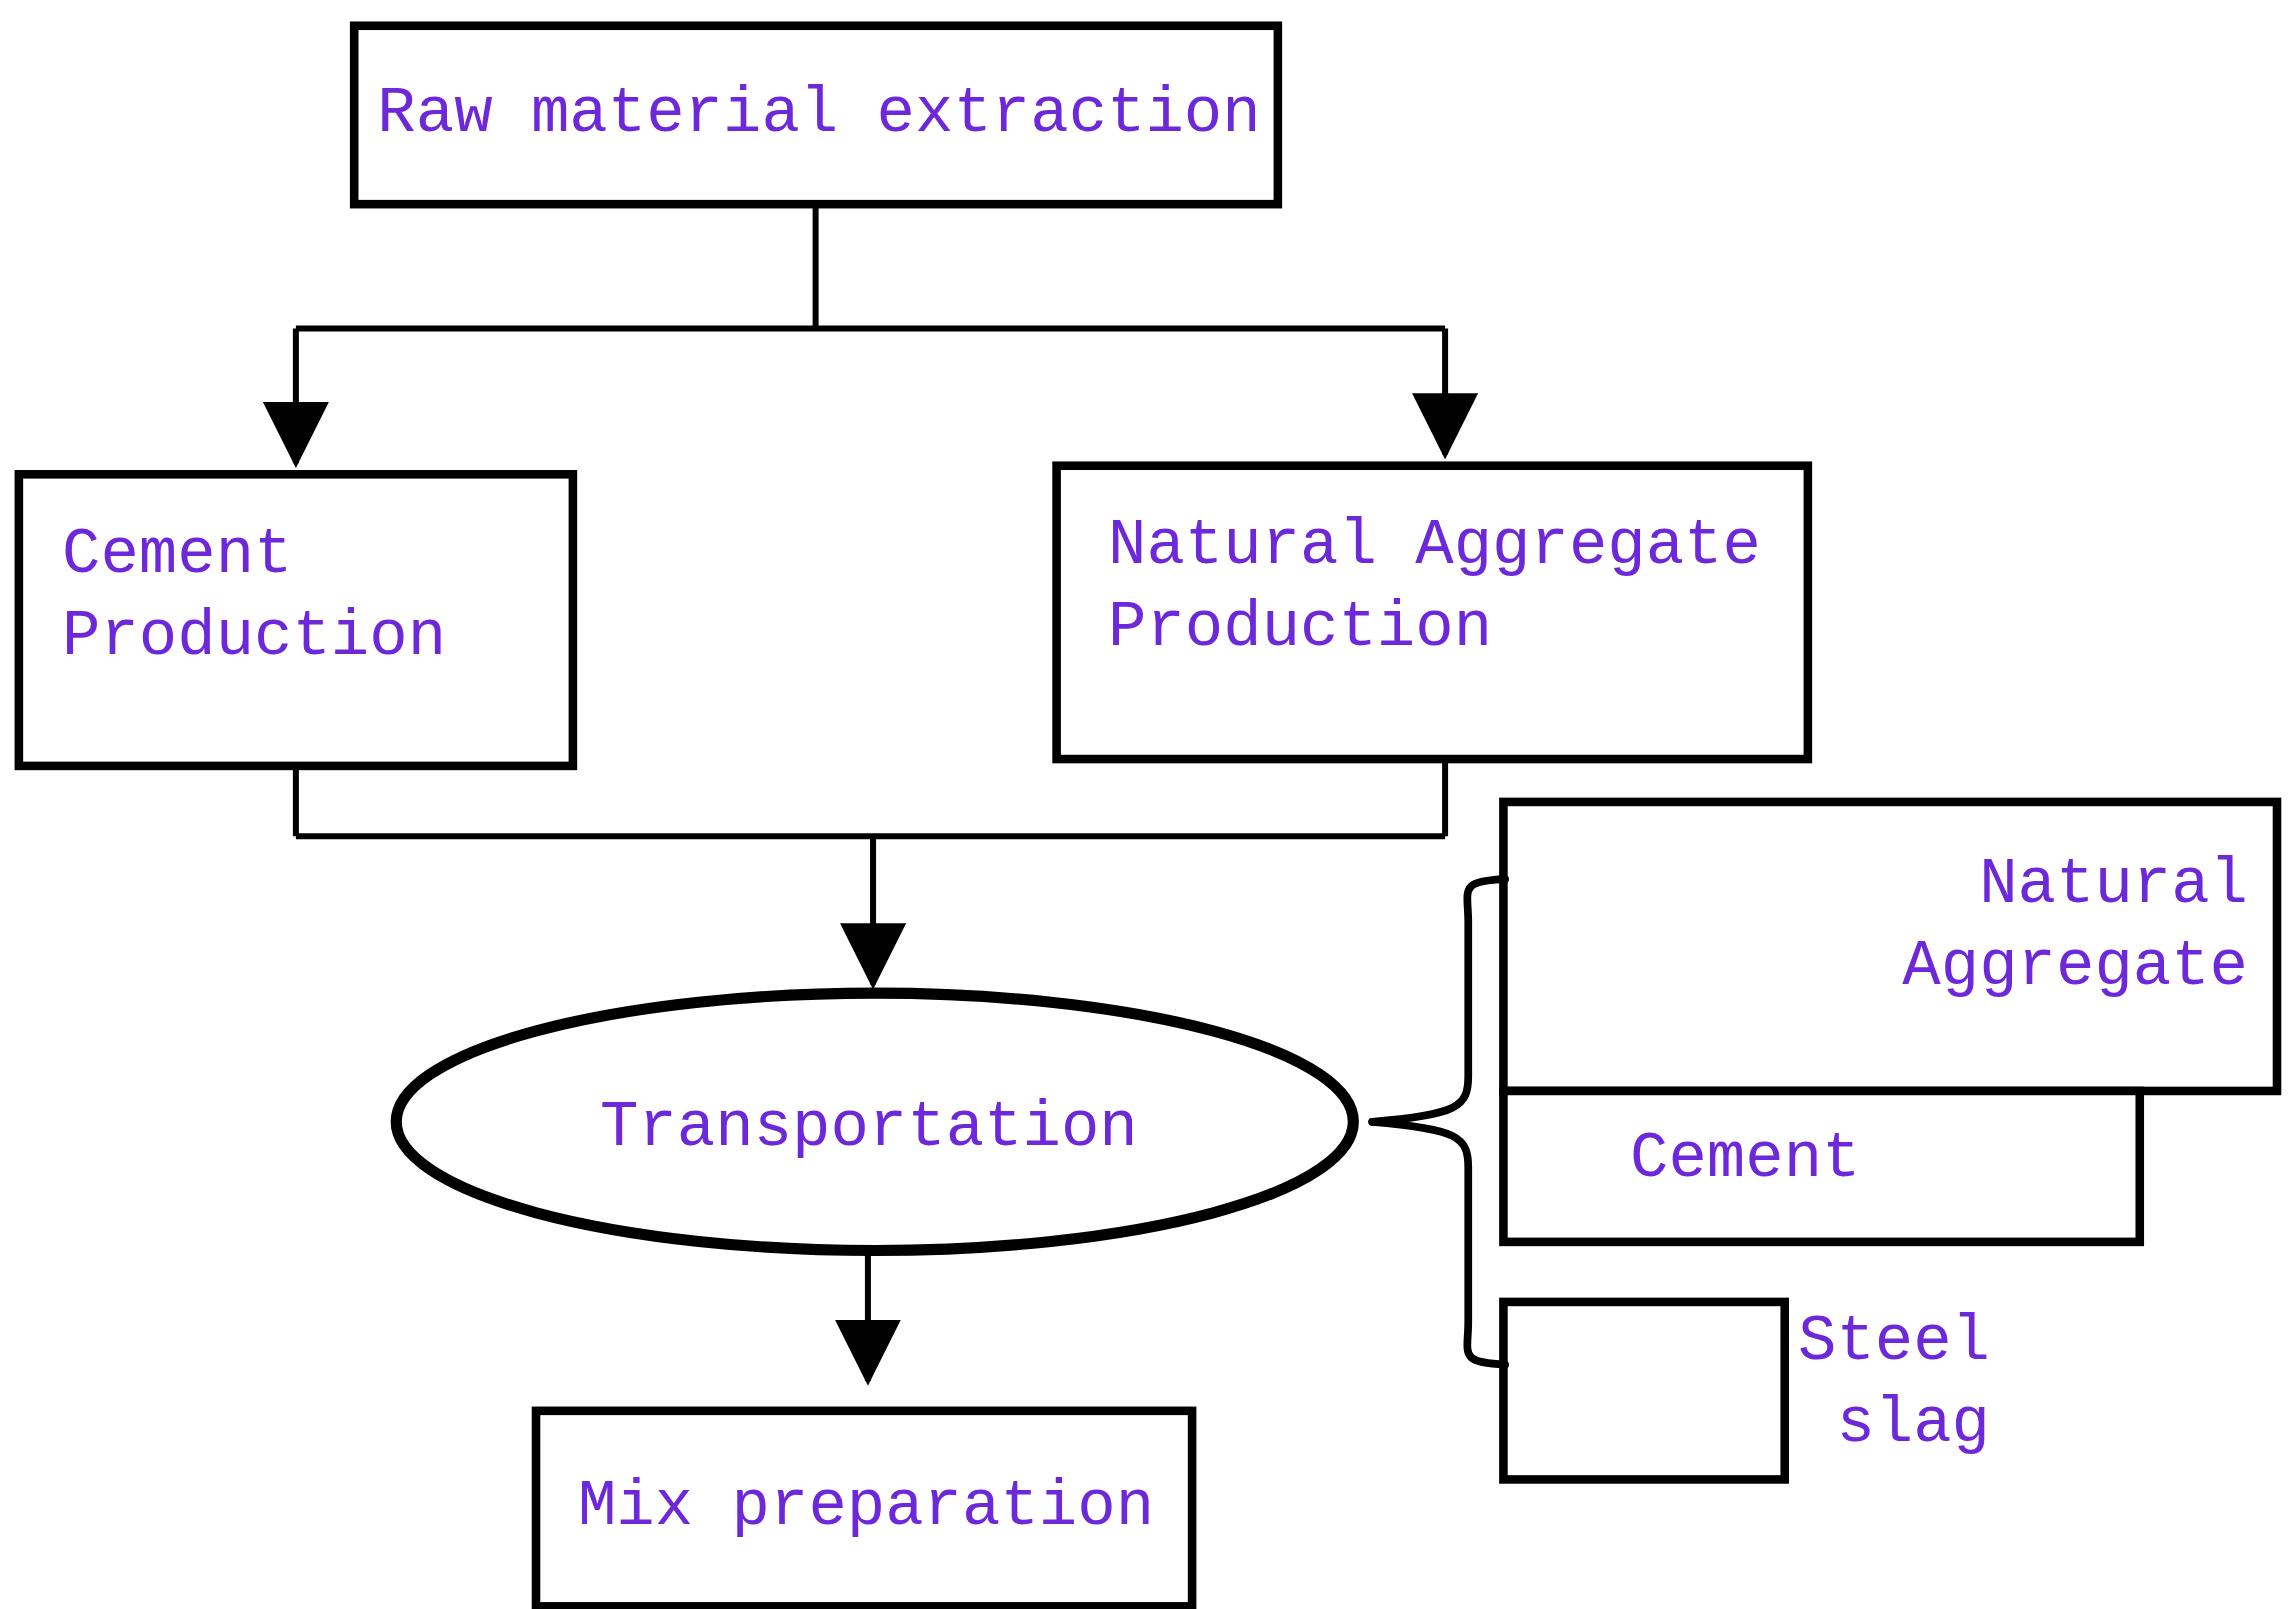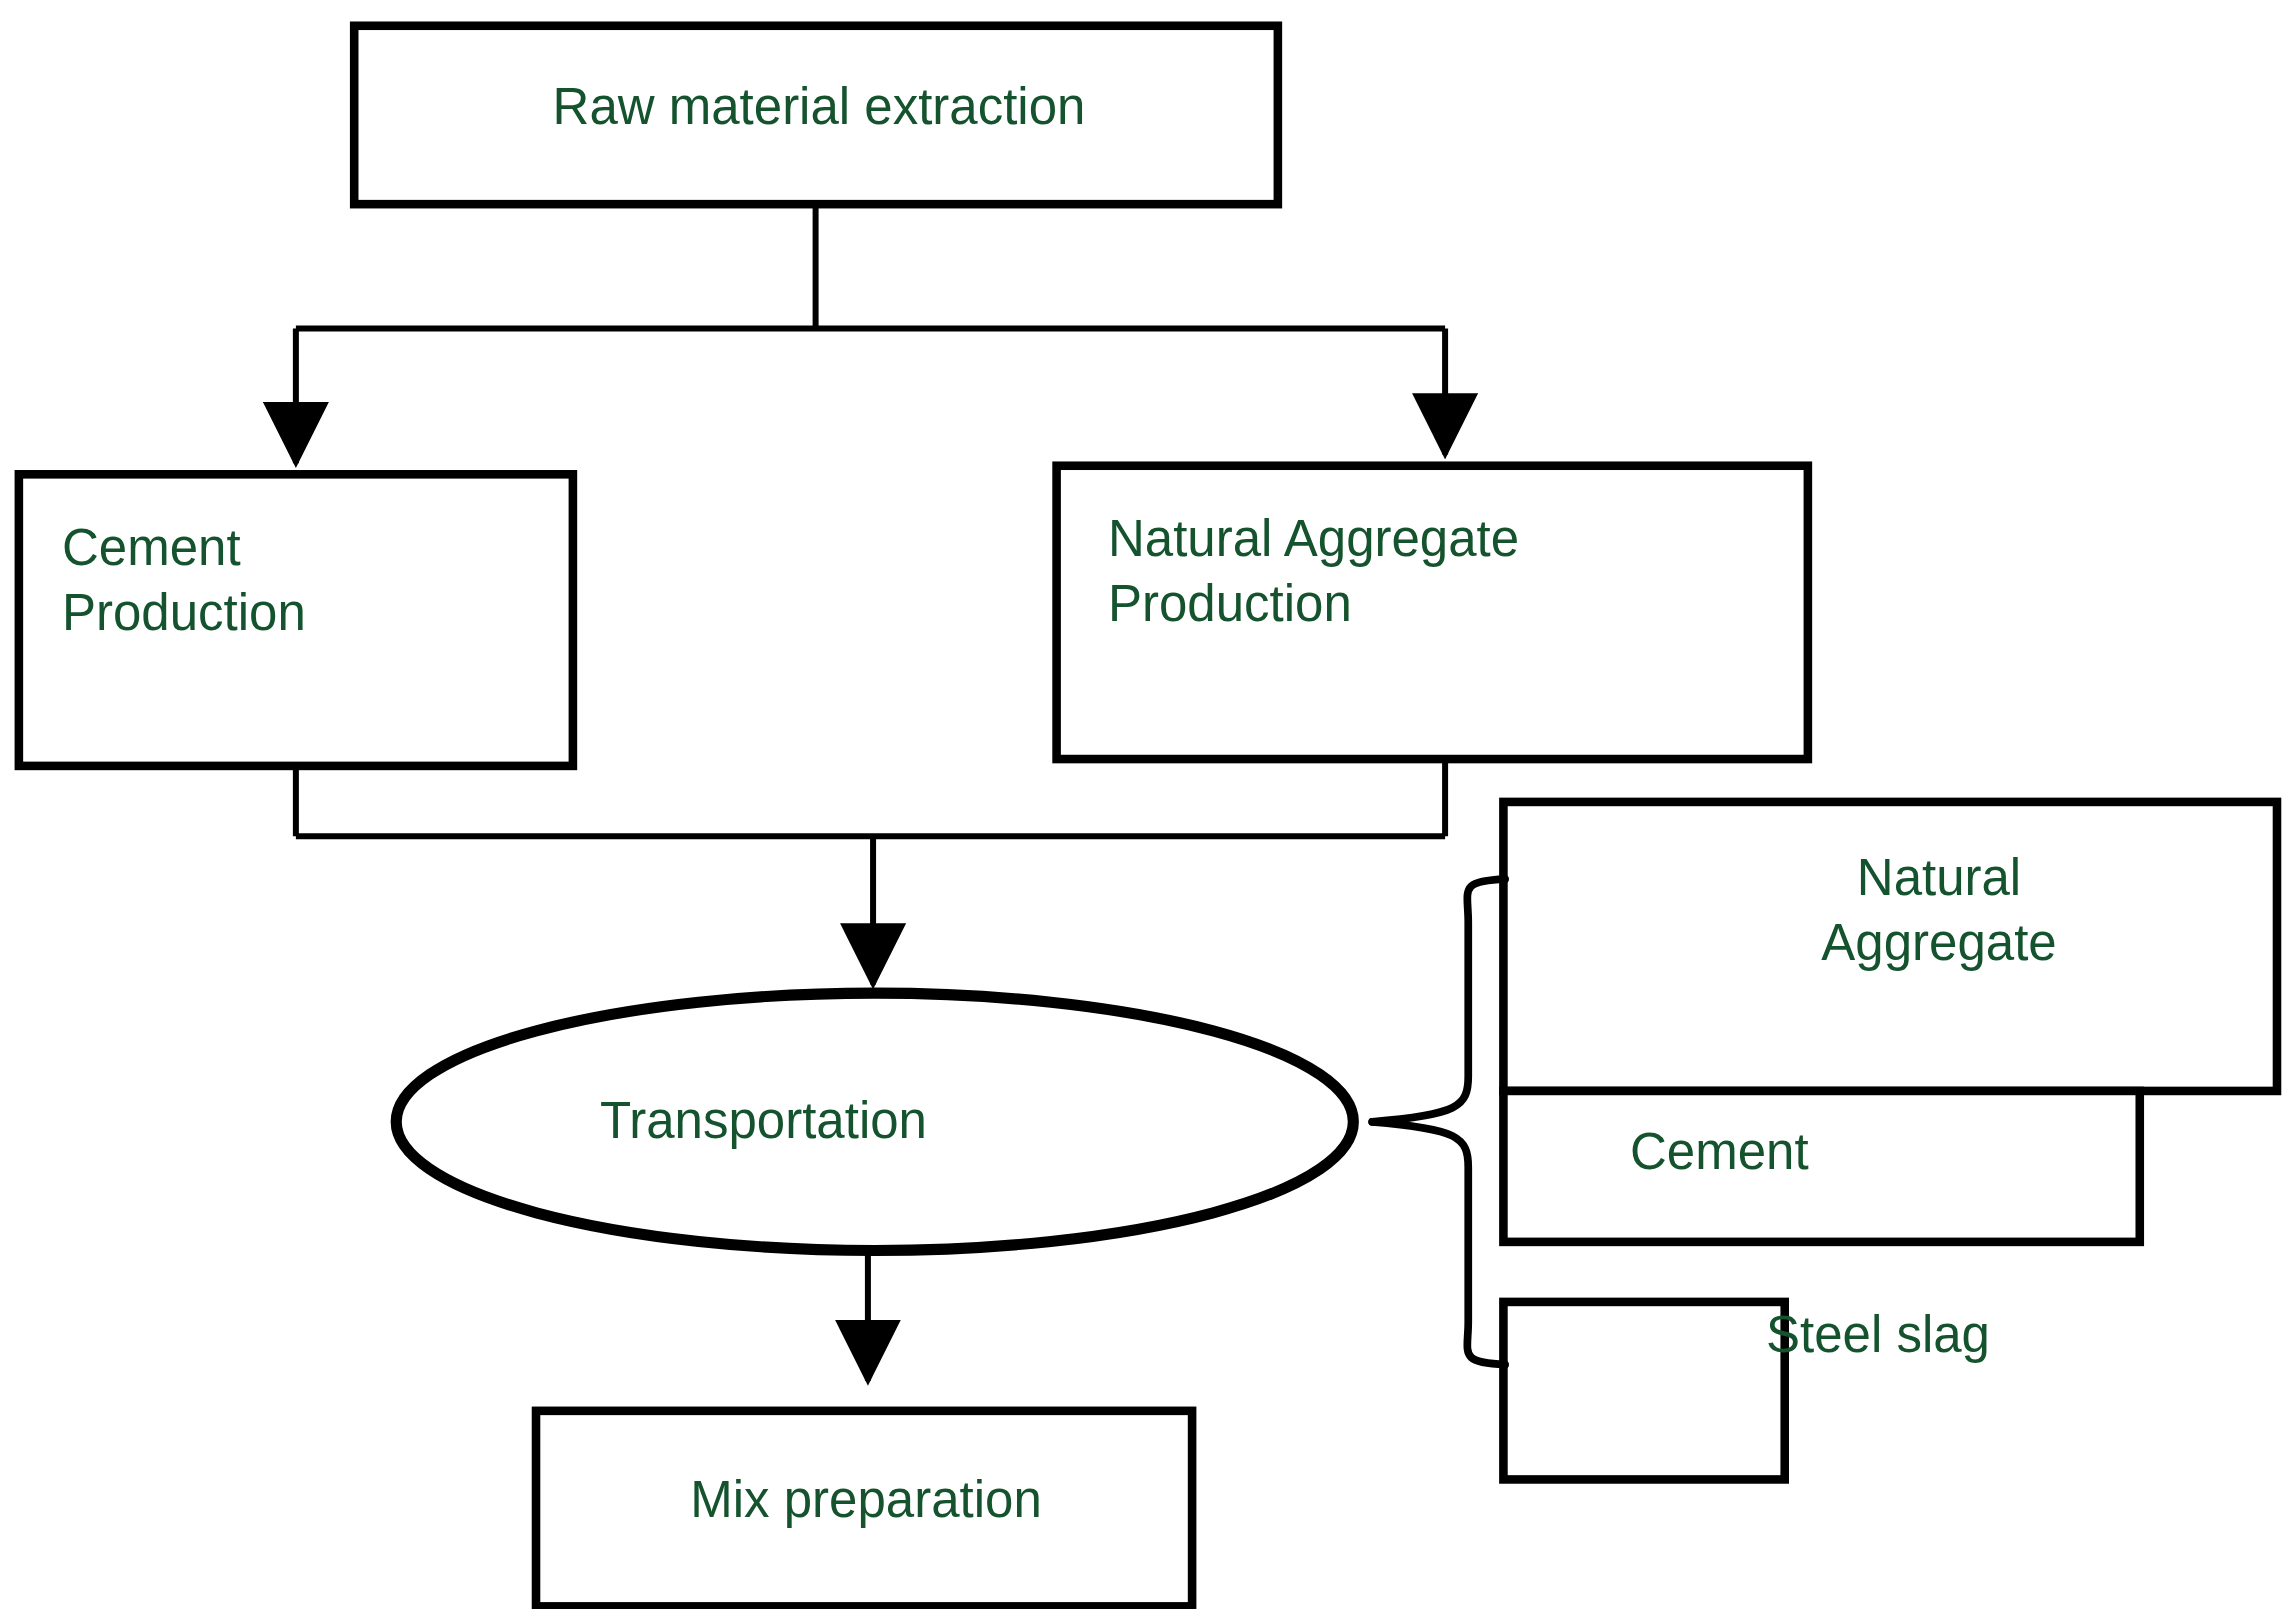--- a/index.html
+++ b/index.html
@@ -17,23 +17,23 @@
   }
   #flow-svg {
     position: absolute;
     left: 0;
     top: 0;
     width: 2295px;
     height: 1609px;
   }
   .node-label {
     position: absolute;
-    color: #14532d;
-    font-family: Liberation Sans, sans-serif;
-    font-size: 51px;
+    color: #6d28d9;
+    font-family: Liberation Mono, monospace;
+    font-size: 64px;
     line-height: 1.28;
     white-space: pre-line;
     pointer-events: none;
   }
   .lbl-raw {
     left: 377px;
     top: 74px;
     width: 884px;
     text-align: center;
   }
@@ -58,21 +58,21 @@
   .lbl-mix {
     left: 566px;
     top: 1467px;
     width: 600px;
     text-align: center;
   }
   .lbl-natagg {
     left: 1630px;
     top: 845px;
     width: 618px;
-    text-align: center;
+    text-align: right;
   }
   .lbl-cement {
     left: 1630px;
     top: 1119px;
     width: 480px;
     text-align: left;
   }
   .lbl-steel {
     left: 1630px;
     top: 1302px;

